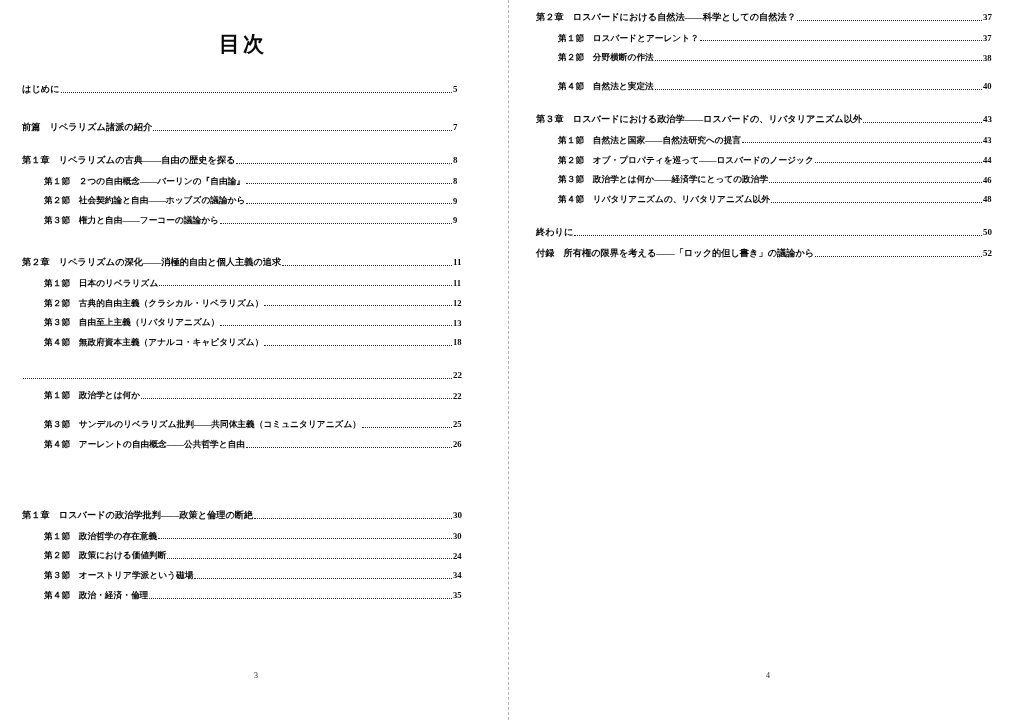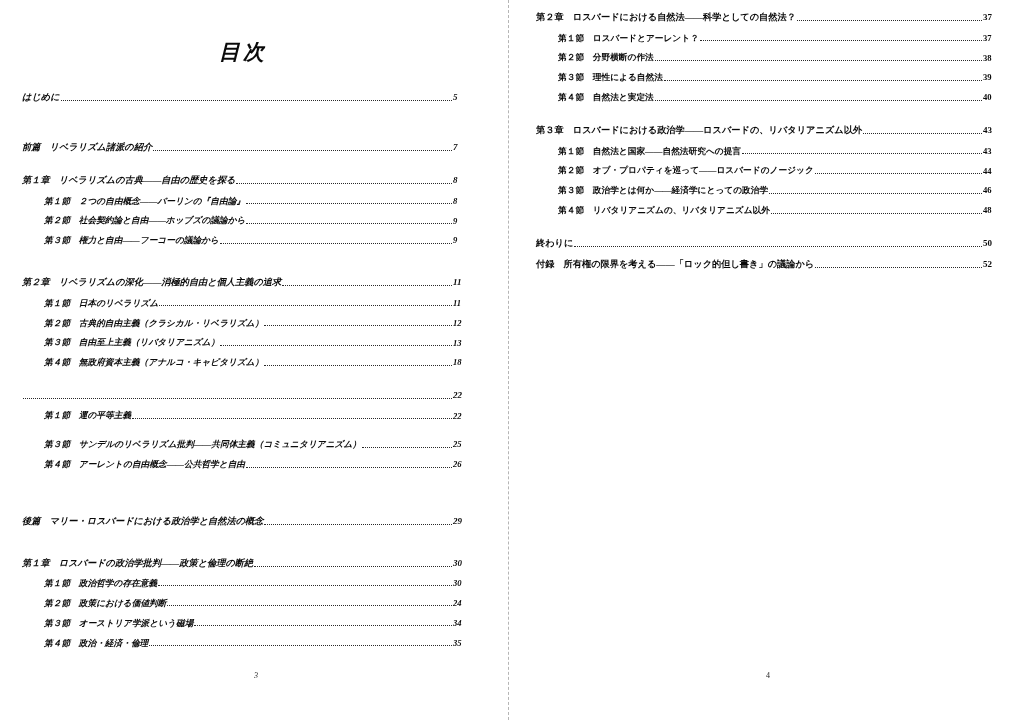--- a/index.html
+++ b/index.html
@@ -28,21 +28,21 @@
     height: 720px;
     border-left: 1px dashed #b5b5b5;
     z-index: 5;
   }
   .page {
     position: relative;
     width: 512px;
     height: 720px;
     box-sizing: border-box;
   }
-  .page-left  { padding: 20px 48px 0 22px; font-style: italic; }
+  .page-left  { padding: 12px 48px 0 22px; }
   .page-right { padding: 12px 30px 0 24px; }
 
   .doc-title {
     text-align: center;
     font-size: 21px;
     font-weight: bold;
     letter-spacing: 3px;
     margin: 18px 0 26px 0;
     font-family: "Liberation Serif", "DejaVu Serif", serif;
   }
@@ -66,21 +66,21 @@
     height: 1px;
     overflow: hidden;
   }
   .toc-row .pageno {
     flex: 0 0 auto;
     min-width: 11px;
     font-size: 9px;
   }
 
   
-  .lvl-part   { margin-top: 16px; }
+  .lvl-part   { margin-top: 4px; }
   .lvl-chap   { margin-top: 0; }
   .lvl-sec    { padding-left: 22px; font-size: 8.7px; }
   .lvl-sec .pageno { font-size: 8.6px; }
   .lvl-front  { }
 
   .gap-sm  { height: 9px; }
   .gap-lg  { height: 22px; }
   .gap-xl  { height: 30px; }
 
   .folio {
@@ -170,43 +170,38 @@
           <span class="leader"></span>
           <span class="pageno">18</span>
         </div>
         <div class="gap-lg"></div>
         <div class="toc-row lvl-chap">
           <span class="leader"></span>
           <span class="pageno">22</span>
         </div>
         <div class="gap-sm"></div>
         <div class="toc-row lvl-sec">
-          <span class="label">第１節　運の平等主義</span>
+          <span class="label">第１節　政治学とは何か</span>
           <span class="leader"></span>
           <span class="pageno">22</span>
         </div>
         <div class="gap-sm"></div>
         <div class="gap-sm"></div>
         <div class="toc-row lvl-sec">
           <span class="label">第３節　サンデルのリベラリズム批判——共同体主義（コミュニタリアニズム）</span>
           <span class="leader"></span>
           <span class="pageno">25</span>
         </div>
         <div class="gap-sm"></div>
         <div class="toc-row lvl-sec">
           <span class="label">第４節　アーレントの自由概念——公共哲学と自由</span>
           <span class="leader"></span>
           <span class="pageno">26</span>
         </div>
         <div class="gap-xl"></div>
-        <div class="toc-row lvl-part">
-          <span class="label">後篇　マリー・ロスバードにおける政治学と自然法の概念</span>
-          <span class="leader"></span>
-          <span class="pageno">29</span>
-        </div>
         <div class="gap-xl"></div>
         <div class="toc-row lvl-chap">
           <span class="label">第１章　ロスバードの政治学批判——政策と倫理の断絶</span>
           <span class="leader"></span>
           <span class="pageno">30</span>
         </div>
         <div class="gap-sm"></div>
         <div class="toc-row lvl-sec">
           <span class="label">第１節　政治哲学の存在意義</span>
           <span class="leader"></span>
@@ -249,25 +244,20 @@
           <span class="leader"></span>
           <span class="pageno">37</span>
         </div>
         <div class="gap-sm"></div>
         <div class="toc-row lvl-sec">
           <span class="label">第２節　分野横断の作法</span>
           <span class="leader"></span>
           <span class="pageno">38</span>
         </div>
         <div class="gap-sm"></div>
-        <div class="toc-row lvl-sec">
-          <span class="label">第３節　理性による自然法</span>
-          <span class="leader"></span>
-          <span class="pageno">39</span>
-        </div>
         <div class="gap-sm"></div>
         <div class="toc-row lvl-sec">
           <span class="label">第４節　自然法と実定法</span>
           <span class="leader"></span>
           <span class="pageno">40</span>
         </div>
         <div class="gap-lg"></div>
         <div class="toc-row lvl-chap">
           <span class="label">第３章　ロスバードにおける政治学——ロスバードの、リバタリアニズム以外</span>
           <span class="leader"></span>

